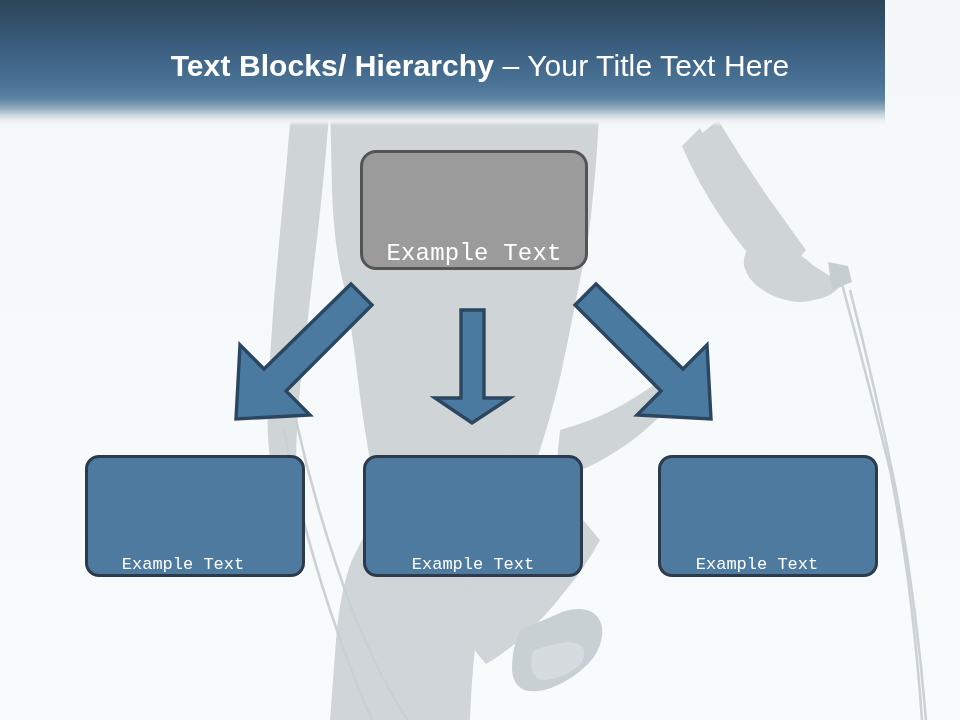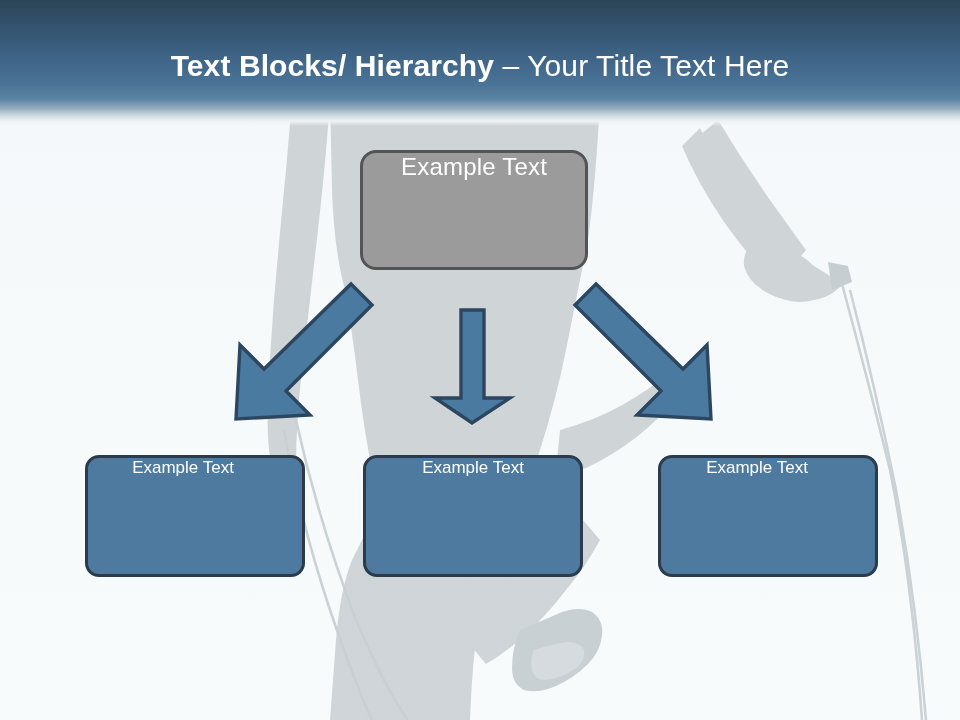--- a/index.html
+++ b/index.html
@@ -21,21 +21,21 @@
     position: absolute;
     left: 0; top: 0;
     width: 960px; height: 720px;
     z-index: 0;
   }
 
   
   #header-band {
     position: absolute;
     left: 0; top: 0;
-    width: 960px;
+    width: 885px;
     height: 126px;
     z-index: 3;
     background: linear-gradient(to bottom,
         #2c4558 0px,
         #32506a 22px,
         #3c6183 52px,
         #4a7396 84px,
         #5b83a3 99px,
         #93aabc 108px,
         #c9d5de 115px,
@@ -56,23 +56,24 @@
   }
   #title .bold { font-weight: bold; }
   #title .light { font-weight: normal; }
 
   
   .node {
     position: absolute;
     z-index: 4;
     box-sizing: border-box;
     display: flex;
-    align-items: flex-start;
+    align-items: flex-end;
     border-radius: 14px;
     color: #ffffff;
+    font-family: Liberation Mono, monospace;
   }
   .node .node-label {
     width: 100%;
     text-align: center;
     font-weight: normal;
   }
 
   #node-top {
     left: 360px;
     top: 150px;

